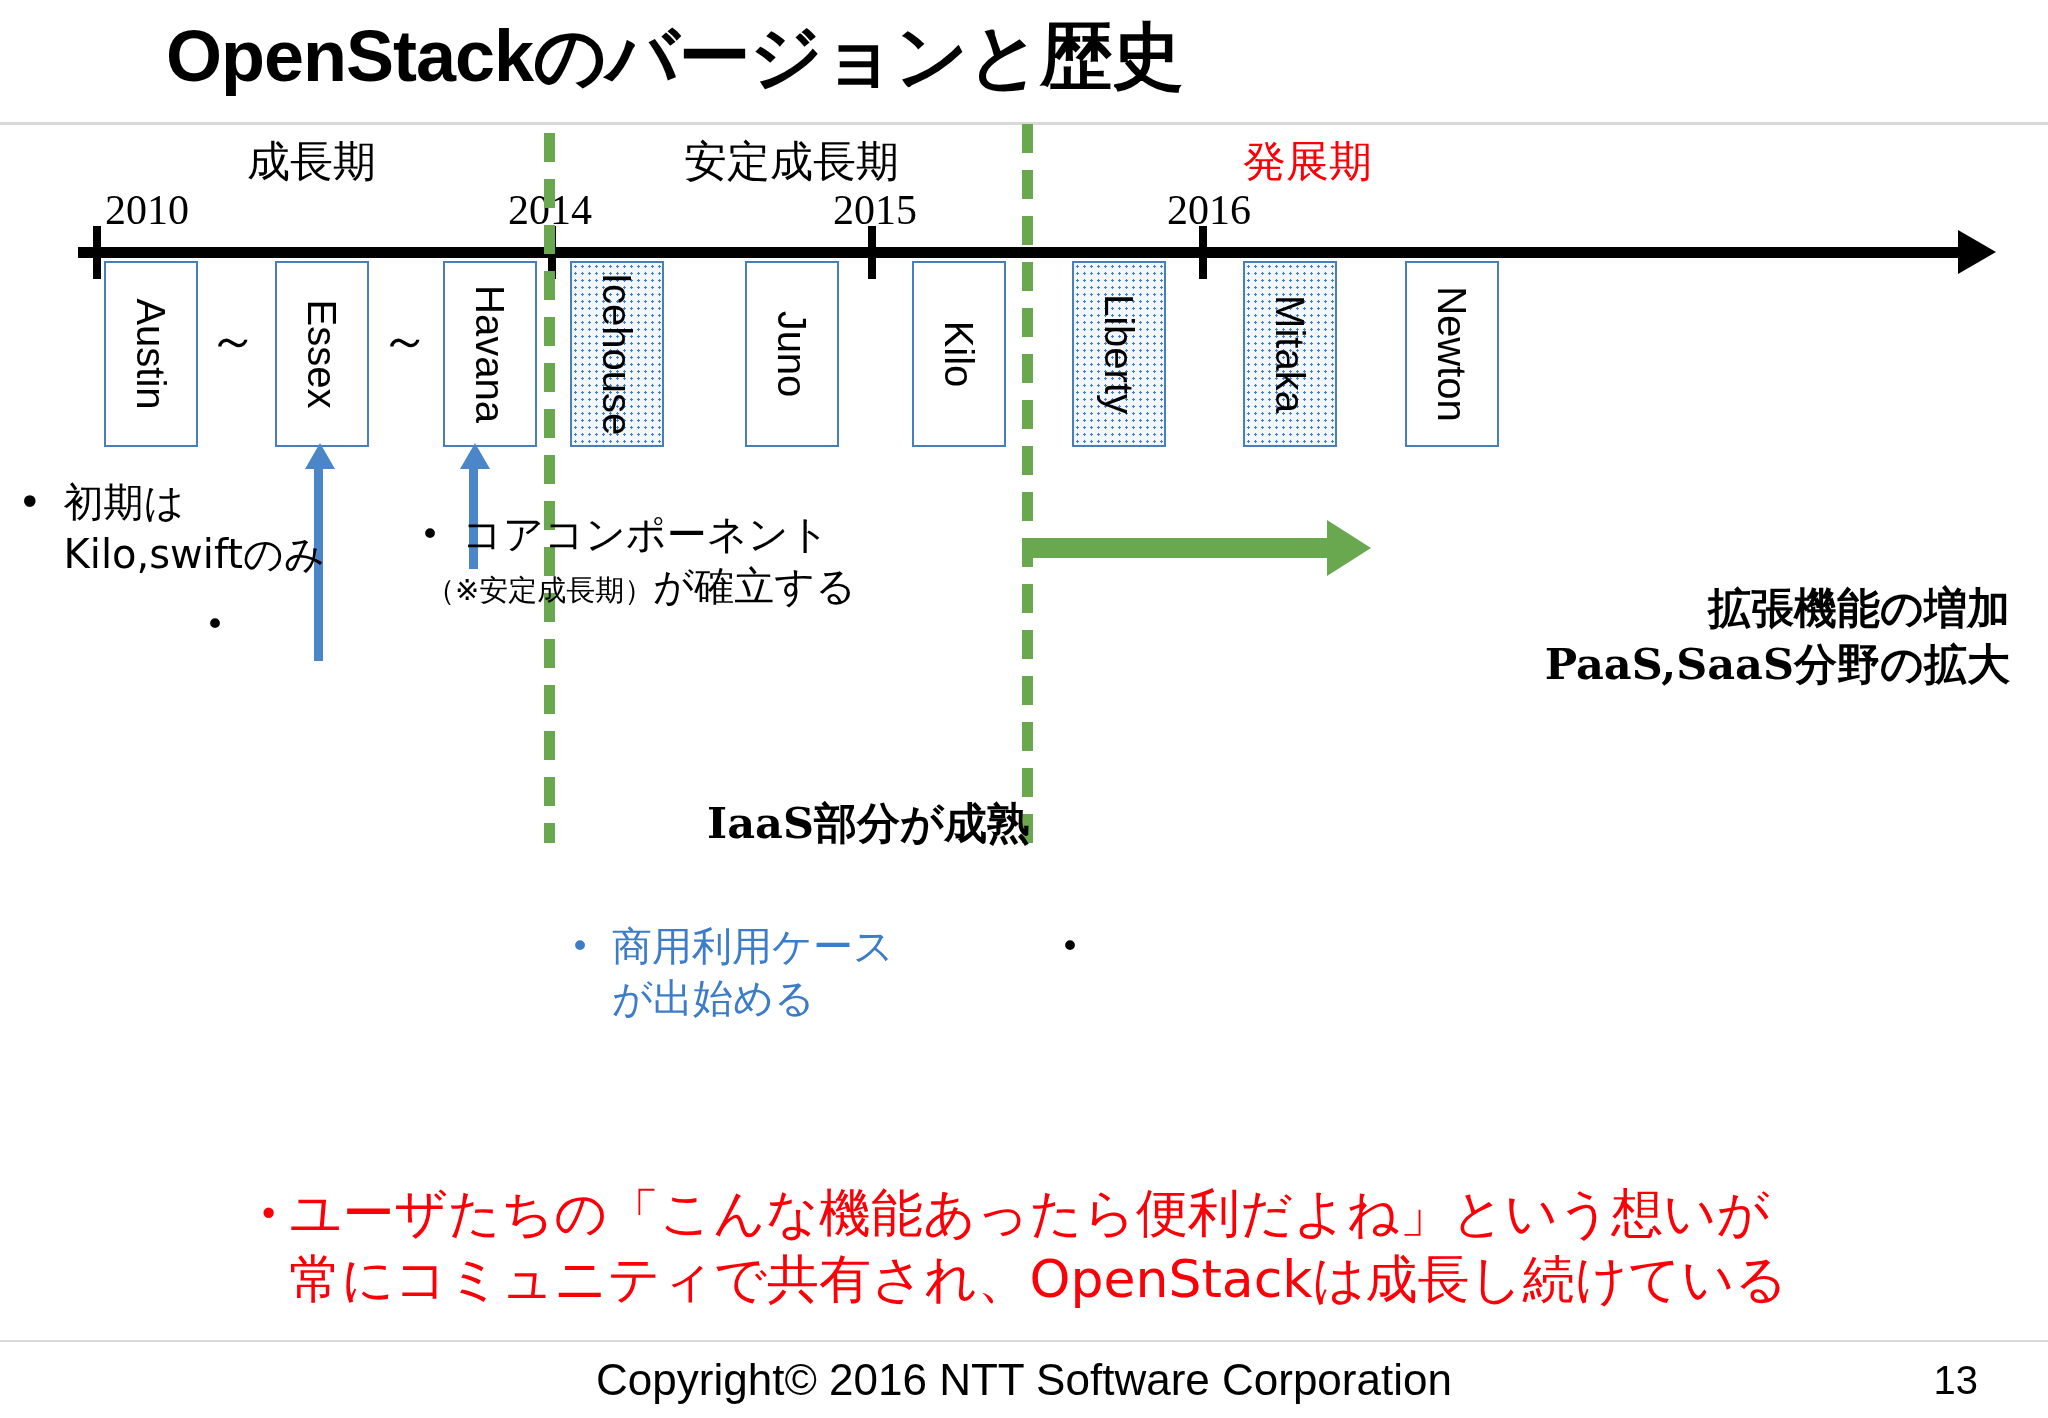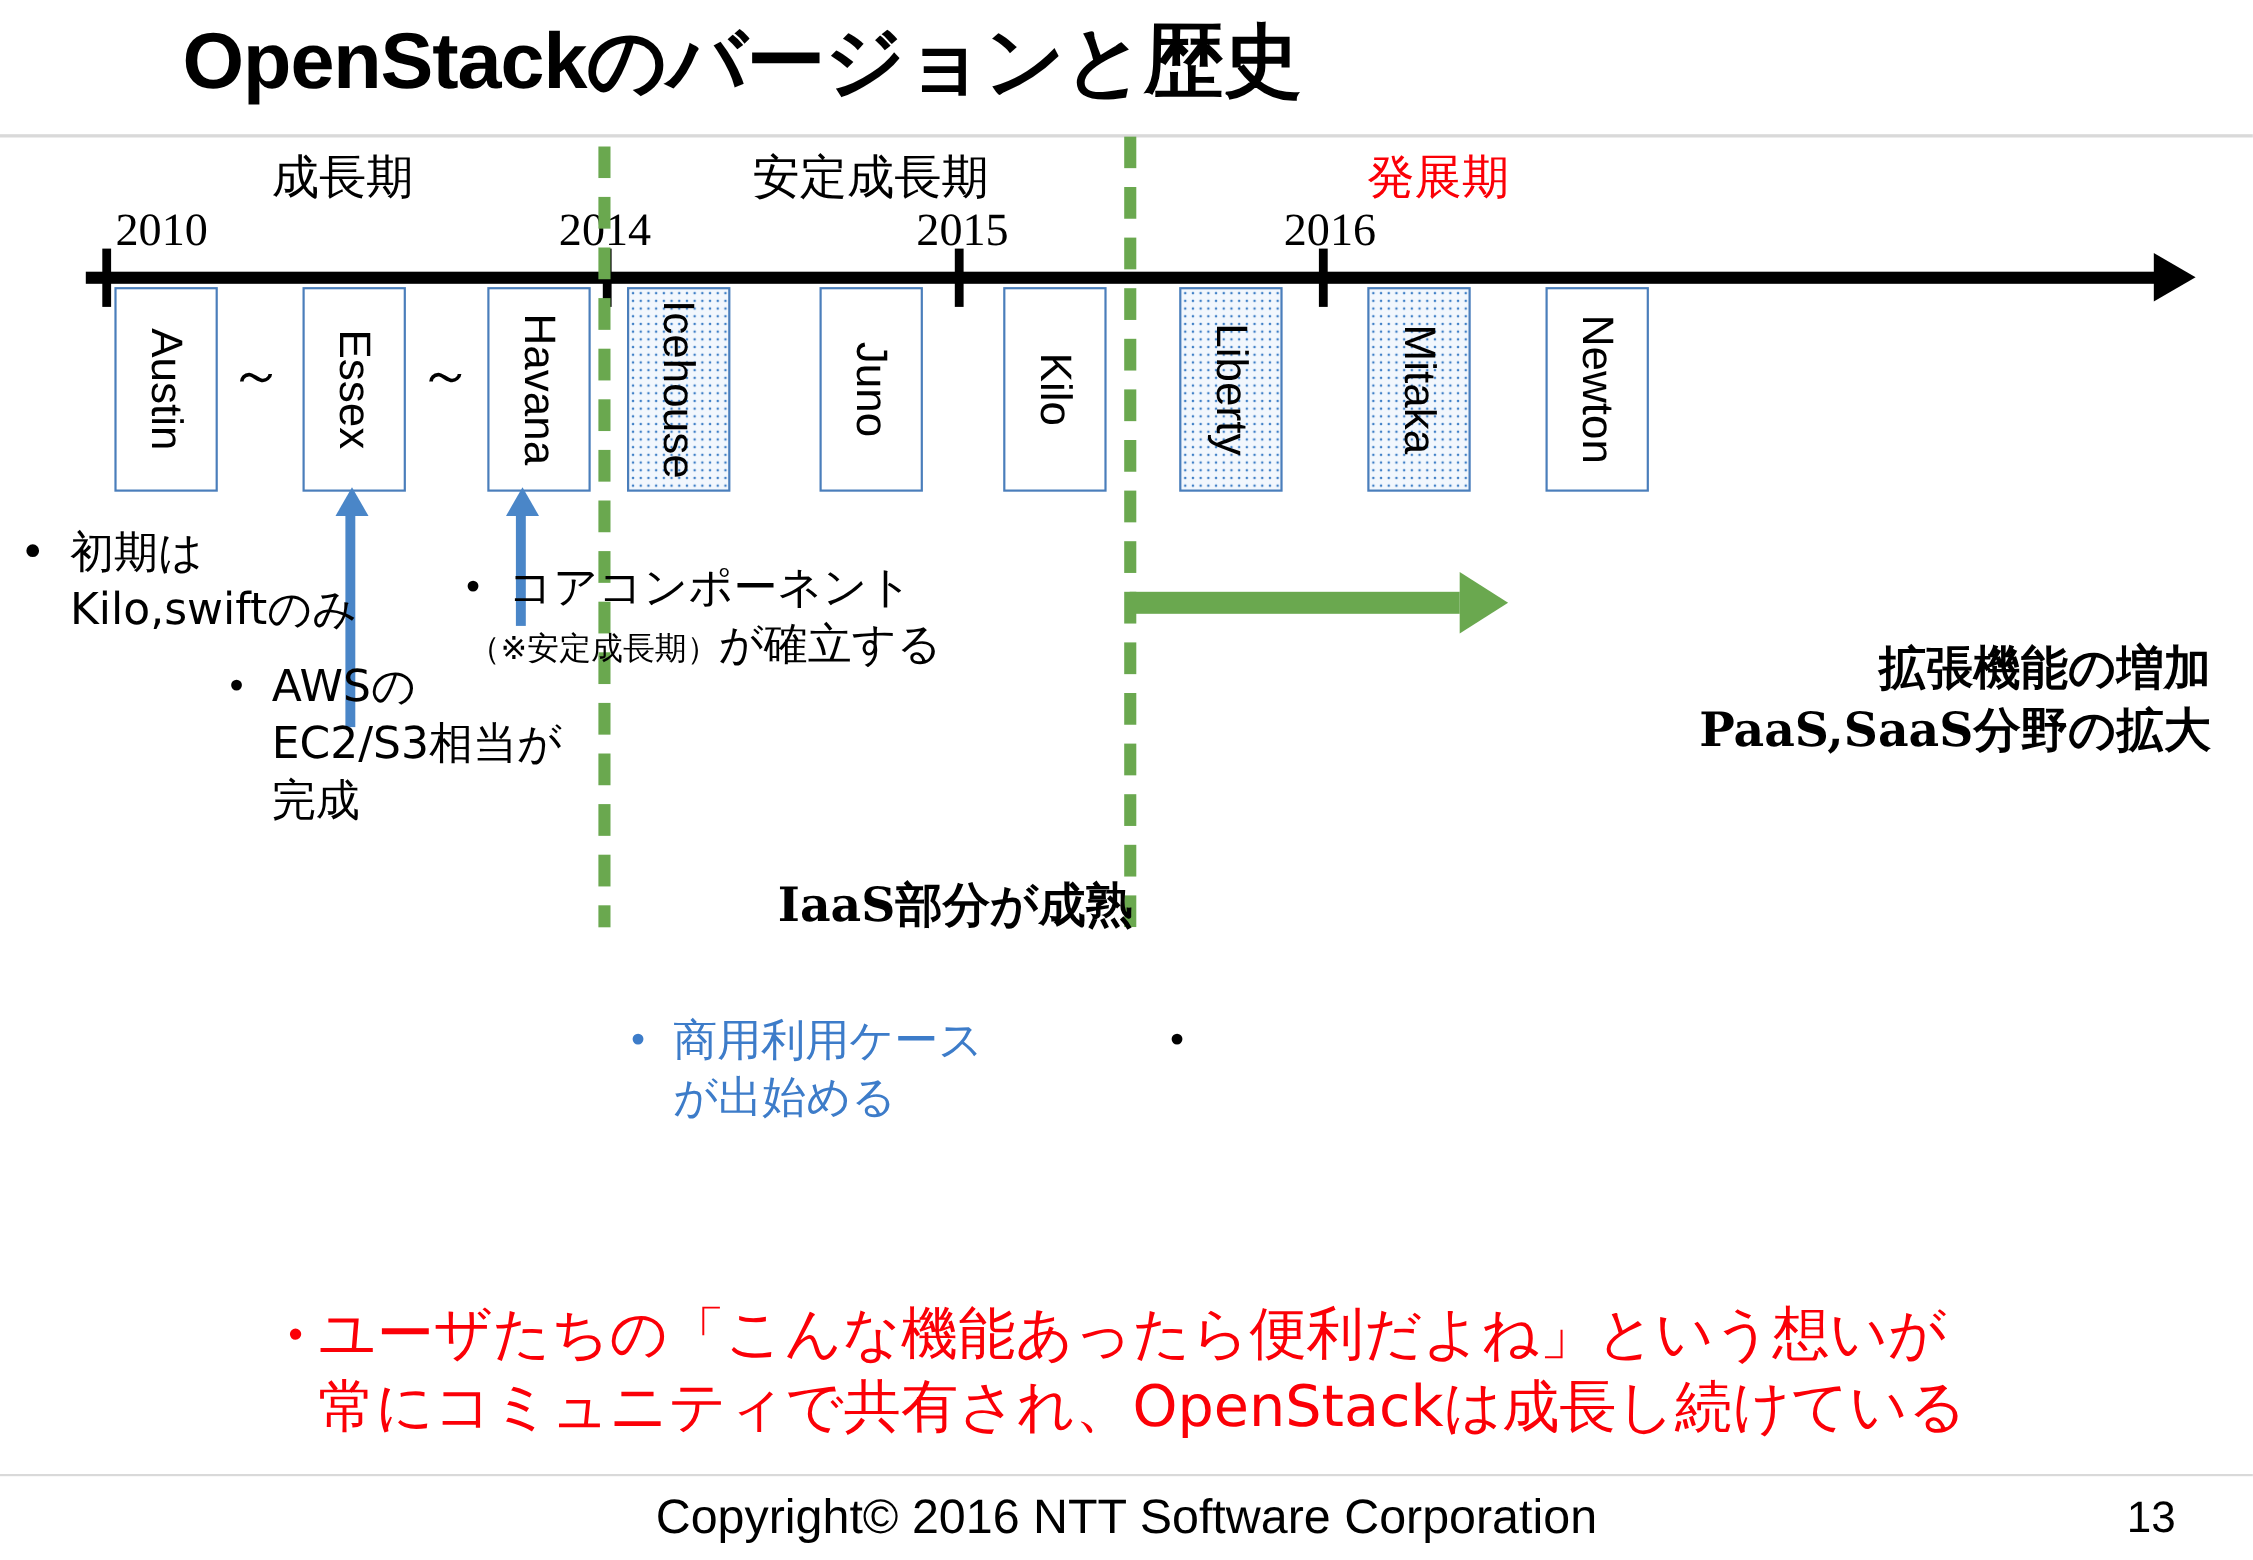--- a/index.html
+++ b/index.html
@@ -168,23 +168,20 @@
   <div class="bullet-row">
     <span class="dot body-text">•</span>
     <span class="txt body-text">初期は
 Kilo,swiftのみ</span>
   </div>
 </div>
 
 <div class="bullet-block" style="left:205px;top:598px;width:330px;">
   <div class="bullet-row">
     <span class="dot body-text sm">•</span>
-    <span class="txt body-text">AWSの
-EC2/S3相当が
-完成</span>
   </div>
 </div>
 
 <div class="bullet-block" style="left:420px;top:508px;width:410px;">
   <div class="bullet-row">
     <span class="dot body-text sm">•</span>
     <span class="body-text">コアコンポーネント</span>
   </div>
   <div style="margin-left:6px;white-space:nowrap;">
     <span class="body-text inline-note">（※安定成長期）</span><span class="body-text">が確立する</span>

